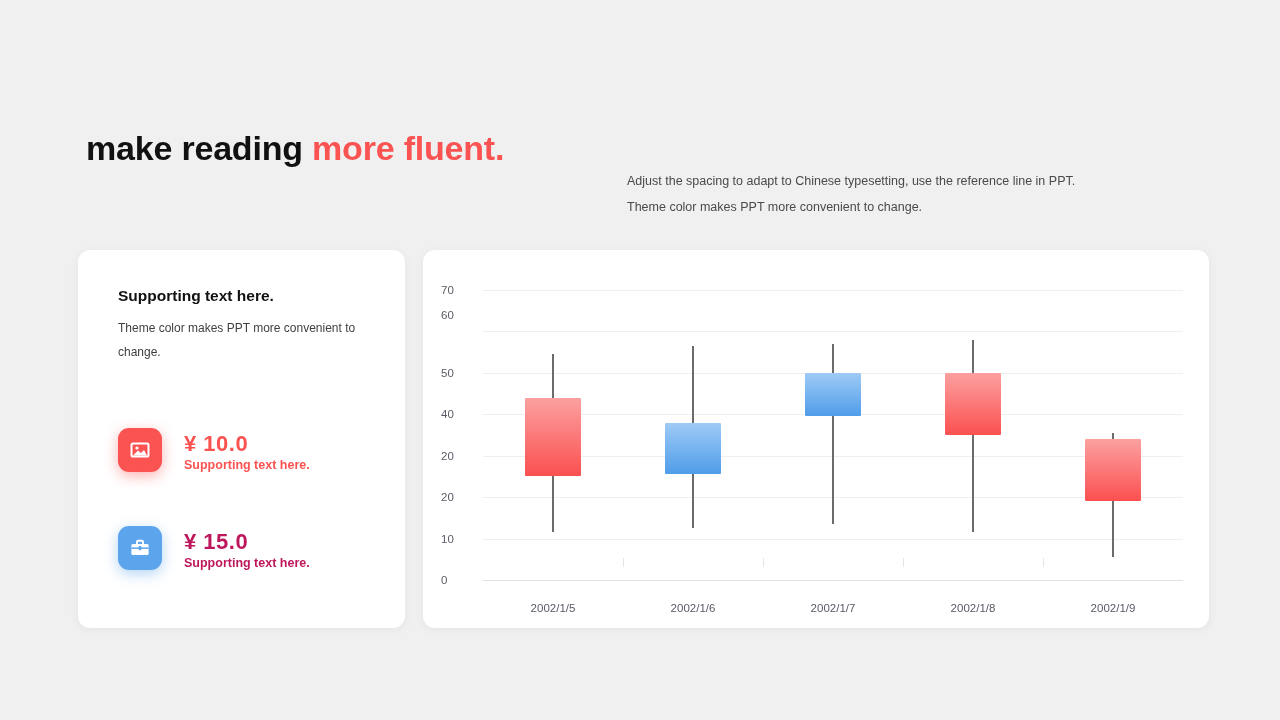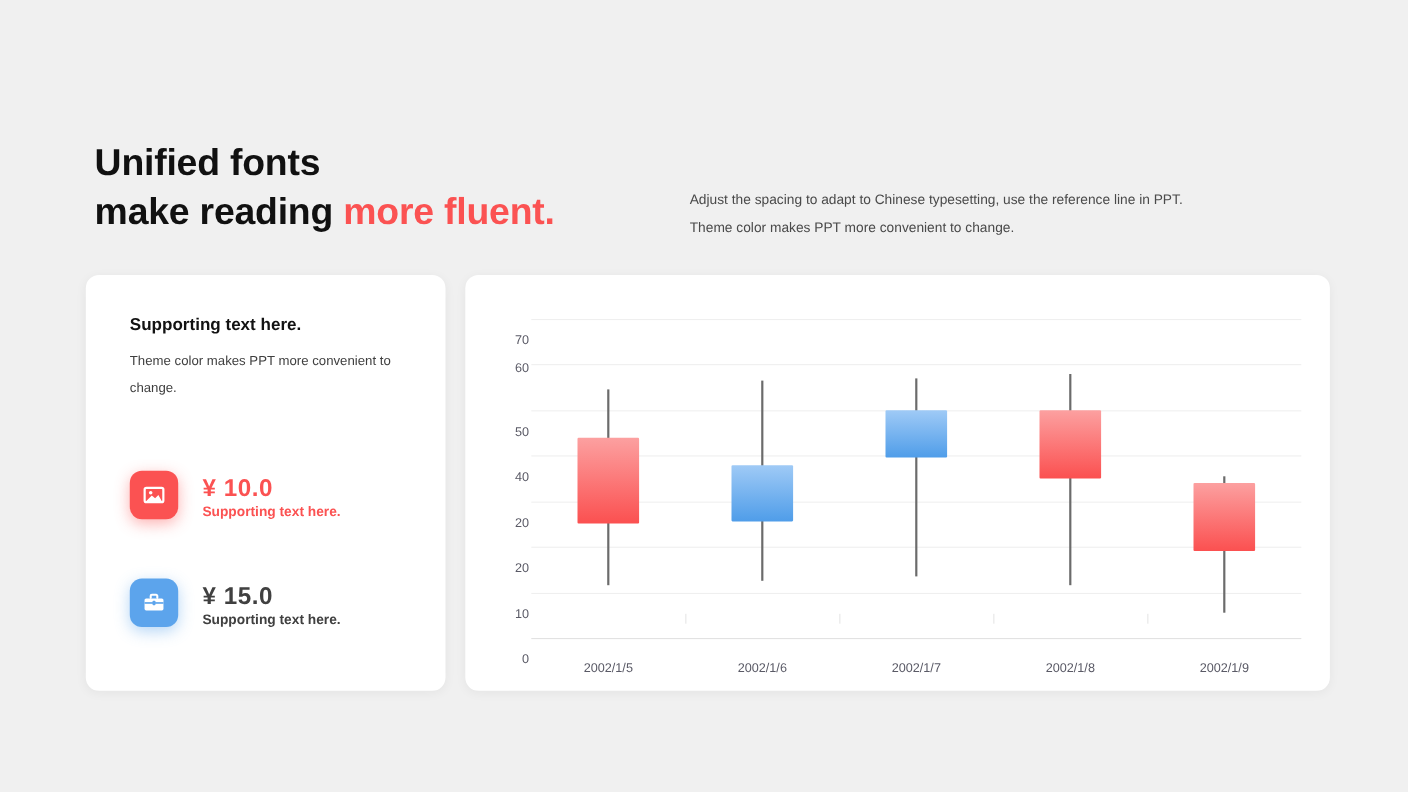--- a/index.html
+++ b/index.html
@@ -54,29 +54,29 @@
   .stat-1 .stat-icon { background:#fb5252; box-shadow:0 4px 14px rgba(251,82,82,0.45); }
   .stat-2 .stat-icon { background:#5ca4ec; box-shadow:0 4px 14px rgba(92,164,236,0.45); }
 
   .stat-text { margin-left:22px; }
   .stat-value {
     font-size:22px; font-weight:bold; line-height:1.15;
     letter-spacing:0.5px; white-space:nowrap;
   }
   .stat-label { font-size:12.5px; font-weight:bold; margin-top:2px; white-space:nowrap; }
   .stat-1 .stat-value, .stat-1 .stat-label { color:#fb5252; }
-  .stat-2 .stat-value, .stat-2 .stat-label { color:#404040; }
+  .stat-2 .stat-value, .stat-2 .stat-label { color:#be185d; }
 
   
   .chart { position:absolute; left:0; top:0; width:786px; height:378px; }
   .plot { position:absolute; left:60px; top:40px; width:700px; height:290px; }
 
   .ylab {
     position:absolute; right:702px; font-size:11.5px; color:#5a5a66;
-    text-align:right; width:40px; transform:translateY(-50%); white-space:nowrap;margin-top:20px;
+    text-align:left; width:40px; transform:translateY(-50%); white-space:nowrap;
   }
   .gridline { position:absolute; left:0; width:700px; height:1px; background:#efefef; }
   .gridline.axis { background:#e2e2e2; }
 
   .xlab {
     position:absolute; top:312px; font-size:11.5px; color:#5a5a66;
     transform:translateX(-50%); white-space:nowrap;
   }
   .xtick { position:absolute; top:268px; width:1px; height:9px; background:#e6e6e6; }
 
@@ -88,21 +88,20 @@
   .body.up   { background:linear-gradient(180deg,#fca0a0 0%,#fb5050 100%); }
   .body.down { background:linear-gradient(180deg,#9fcaf6 0%,#4f9de9 100%); }
 </style>
 </head>
 <body>
 
 <div class="slide">
 
   <div class="header">
     <div class="title">
-      <div>Unified fonts</div>
       <div><span>make reading </span><span class="accent">more fluent.</span></div>
     </div>
   </div>
 
   <div class="subhead">
     <div>Adjust the spacing to adapt to Chinese typesetting, use the reference line in PPT.</div>
     <div>Theme color makes PPT more convenient to change.</div>
   </div>
 
   <div class="card card-left">

